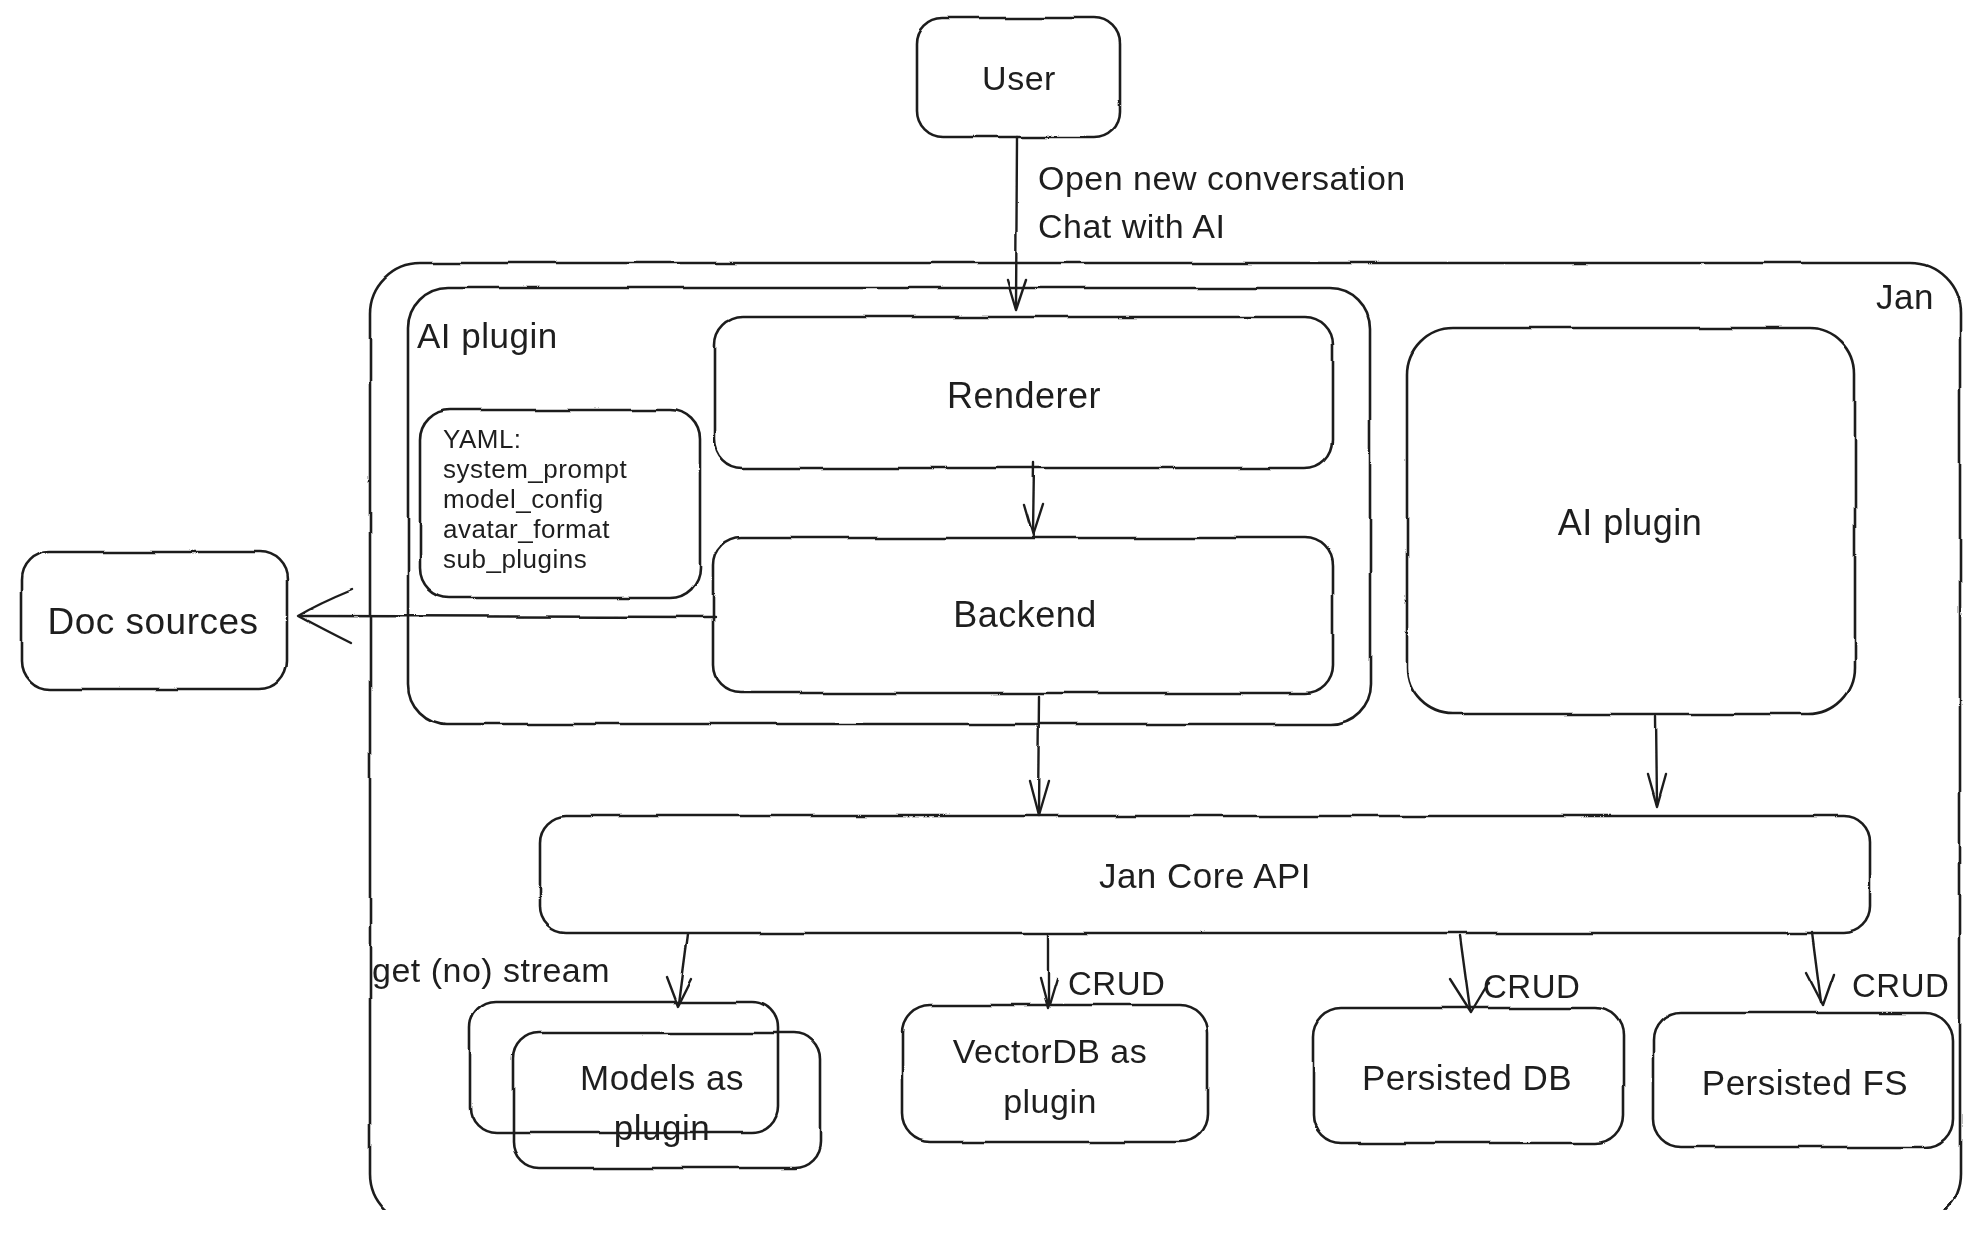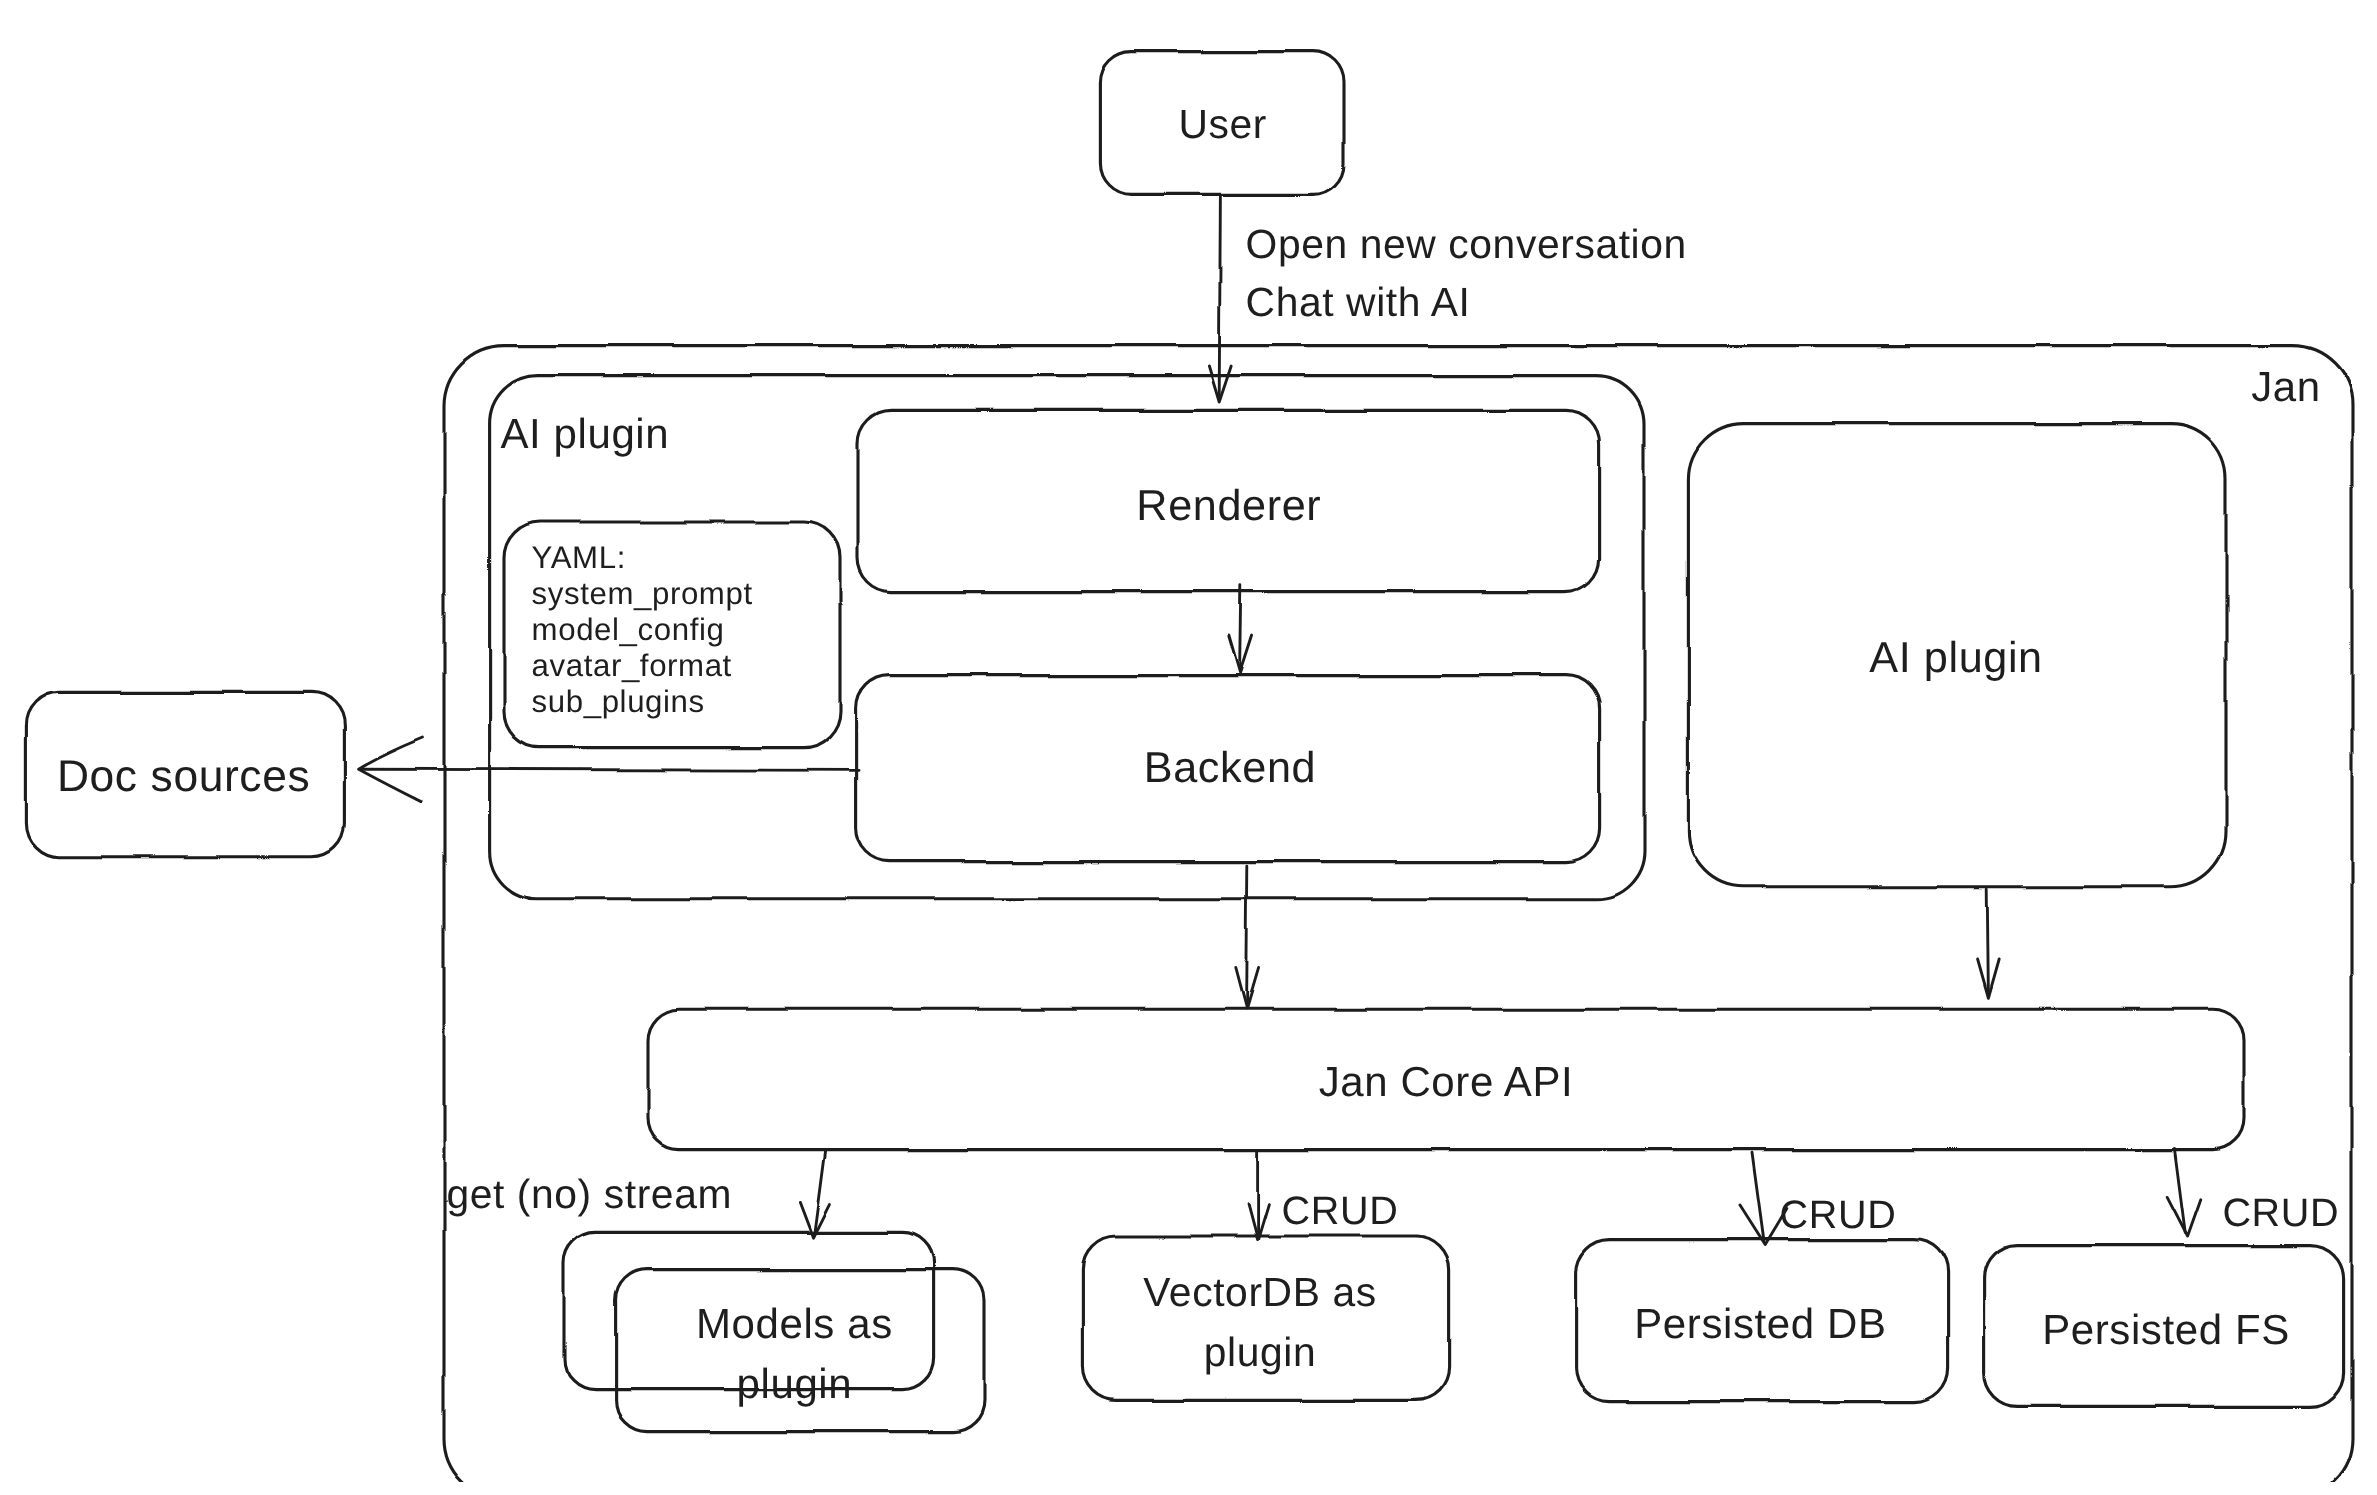--- a/index.html
+++ b/index.html
@@ -6,21 +6,20 @@
     margin: 0;
     padding: 0;
     background: var(--bg, #ffffff);
   }
   .stage {
     position: relative;
     width: 1981px;
     height: 1210px;
     background: var(--bg, #ffffff);
     overflow: hidden;
-    margin-top: 25px;
   }
   svg { display: block; }
   .shape {
     fill: none;
     stroke: var(--stroke, #1e1e1e);
     stroke-width: 2.6;
     stroke-linecap: round;
     stroke-linejoin: round;
   }
   .arrow {

